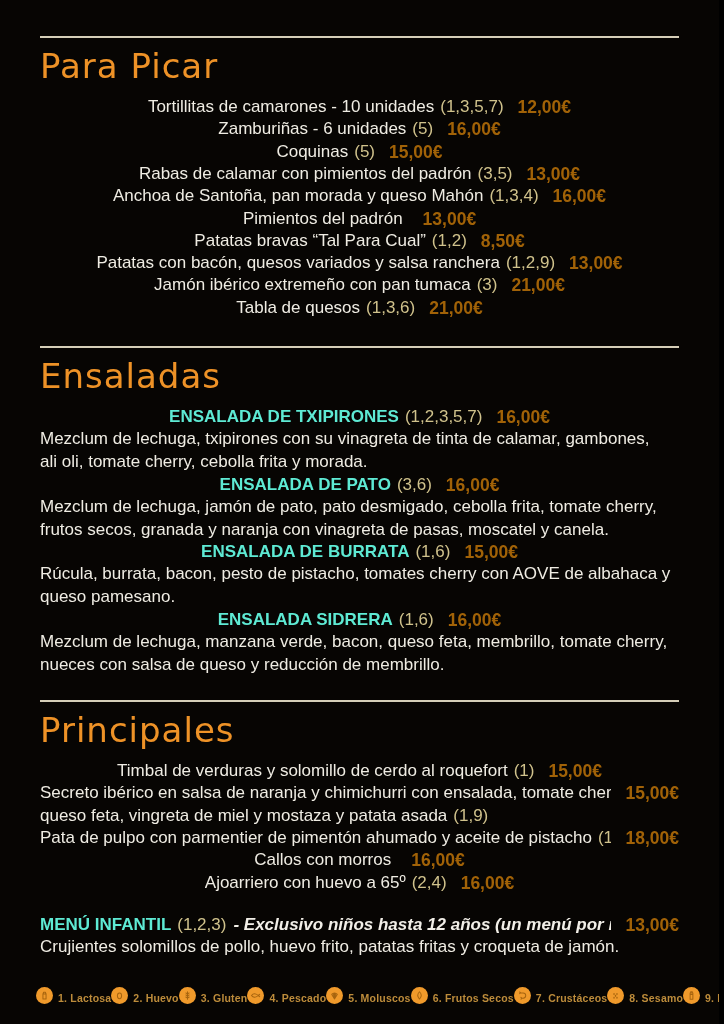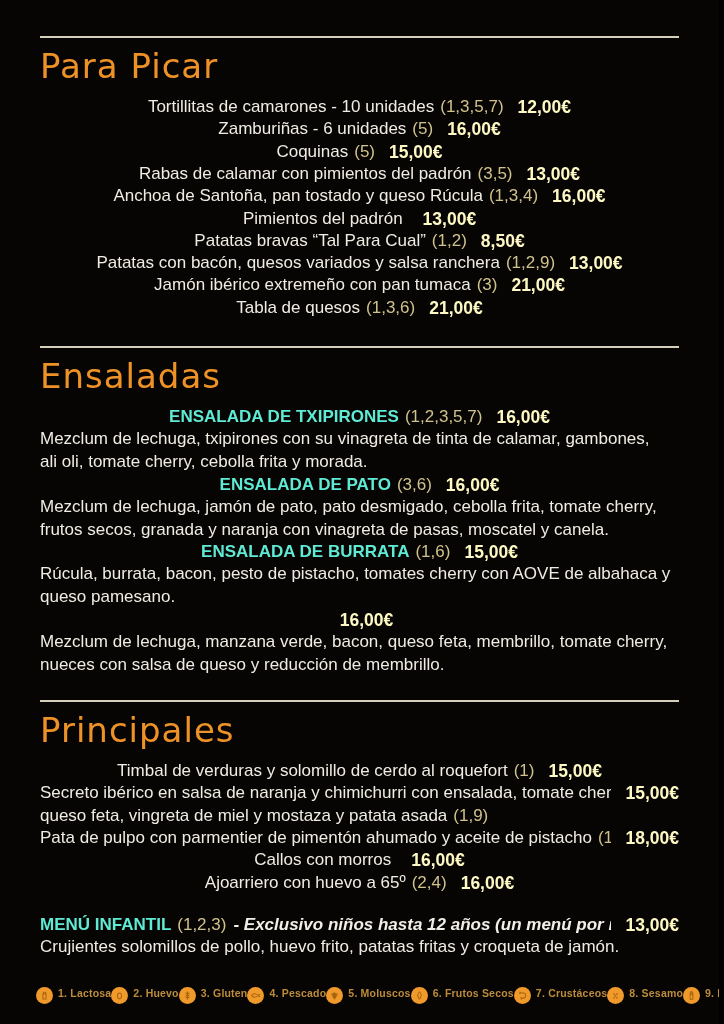--- a/index.html
+++ b/index.html
@@ -9,28 +9,28 @@
   .divider{height:2px;background:#d5ceb8;}
   .d-top{margin-top:36px;}
   .d-mid{margin-top:27px;}
   .d-mid2{margin-top:24px;}
   .h{font-size:34px;line-height:1.15;font-weight:normal;color:#ee9227;margin:9px 0 10px;
      letter-spacing:1px;font-family:"DejaVu Sans",sans-serif;}
   .row{display:flex;justify-content:center;align-items:flex-start;
        font-size:17px;line-height:22.3px;white-space:nowrap;}
   .it{white-space:nowrap;overflow:hidden;}
   .al{color:#d0c28c;margin-left:6px;}
-  .pr{color:#fef9c3;font-weight:bold;margin-left:14px;font-size:17.5px;}
+  .pr{color:#a16207;font-weight:bold;margin-left:14px;font-size:17.5px;}
   .bn{color:#5eead4;font-weight:bold;}
   .desc{font-size:17px;line-height:22.6px;white-space:nowrap;overflow:hidden;color:#efece3;}
   .note{font-style:italic;font-weight:600;margin-left:7px;color:#f2efe8;}
   .kids-row{margin-top:20px;}
   .footer{position:absolute;left:36px;right:34px;bottom:20px;display:flex;
           justify-content:space-between;align-items:center;}
-  .alg{display:flex;align-items:flex-start;gap:5px;}
+  .alg{display:flex;align-items:flex-end;gap:5px;}
   .alg-ic{width:17px;height:17px;border-radius:50%;background:#f09a2b;display:flex;
           align-items:center;justify-content:center;flex:0 0 auto;}
   .alg-ic svg{stroke:#a6640f;fill:none;stroke-width:1.1;stroke-linecap:round;stroke-linejoin:round;}
   .alg-lb{font-size:10.5px;font-weight:bold;color:#bd8c3b;letter-spacing:0.2px;white-space:nowrap;}
 </style>
 </head>
 <body>
 
 <div class="page">
   <div class="inner">
@@ -48,21 +48,21 @@
     </div>
     <div class="row">
       <div class="it"><span>Coquinas</span><span class="al">(5)</span></div>
       <div class="pr">15,00€</div>
     </div>
     <div class="row">
       <div class="it"><span>Rabas de calamar con pimientos del padrón</span><span class="al">(3,5)</span></div>
       <div class="pr">13,00€</div>
     </div>
     <div class="row">
-      <div class="it"><span>Anchoa de Santoña, pan tostado y queso Rúcula</span><span class="al">(1,3,4)</span></div>
+      <div class="it"><span>Anchoa de Santoña, pan morada y queso Mahón</span><span class="al">(1,3,4)</span></div>
       <div class="pr">16,00€</div>
     </div>
     <div class="row">
       <div class="it"><span>Pimientos del padrón</span><span class="al"></span></div>
       <div class="pr">13,00€</div>
     </div>
     <div class="row">
       <div class="it"><span>Patatas bravas “Tal Para Cual”</span><span class="al">(1,2)</span></div>
       <div class="pr">8,50€</div>
     </div>
@@ -97,20 +97,21 @@
     <div class="desc">frutos secos, granada y naranja con vinagreta de pasas, moscatel y canela.</div>
 
     <div class="row">
       <div class="it"><span class="bn">ENSALADA DE BURRATA</span><span class="al">(1,6)</span></div>
       <div class="pr">15,00€</div>
     </div>
     <div class="desc">Rúcula, burrata, bacon, pesto de pistacho, tomates cherry con AOVE de albahaca y</div>
     <div class="desc">queso pamesano.</div>
 
     <div class="row">
+      <div class="it"><span class="bn">ENSALADA SIDRERA</span><span class="al">(1,6)</span></div>
       <div class="pr">16,00€</div>
     </div>
     <div class="desc">Mezclum de lechuga, manzana verde, bacon, queso feta, membrillo, tomate cherry,</div>
     <div class="desc">nueces con salsa de queso y reducción de membrillo.</div>
 
     <div class="divider d-mid2"></div>
     <h1 class="h">Principales</h1>
 
     <div class="row">
       <div class="it"><span>Timbal de verduras y solomillo de cerdo al roquefort</span><span class="al">(1)</span></div>

